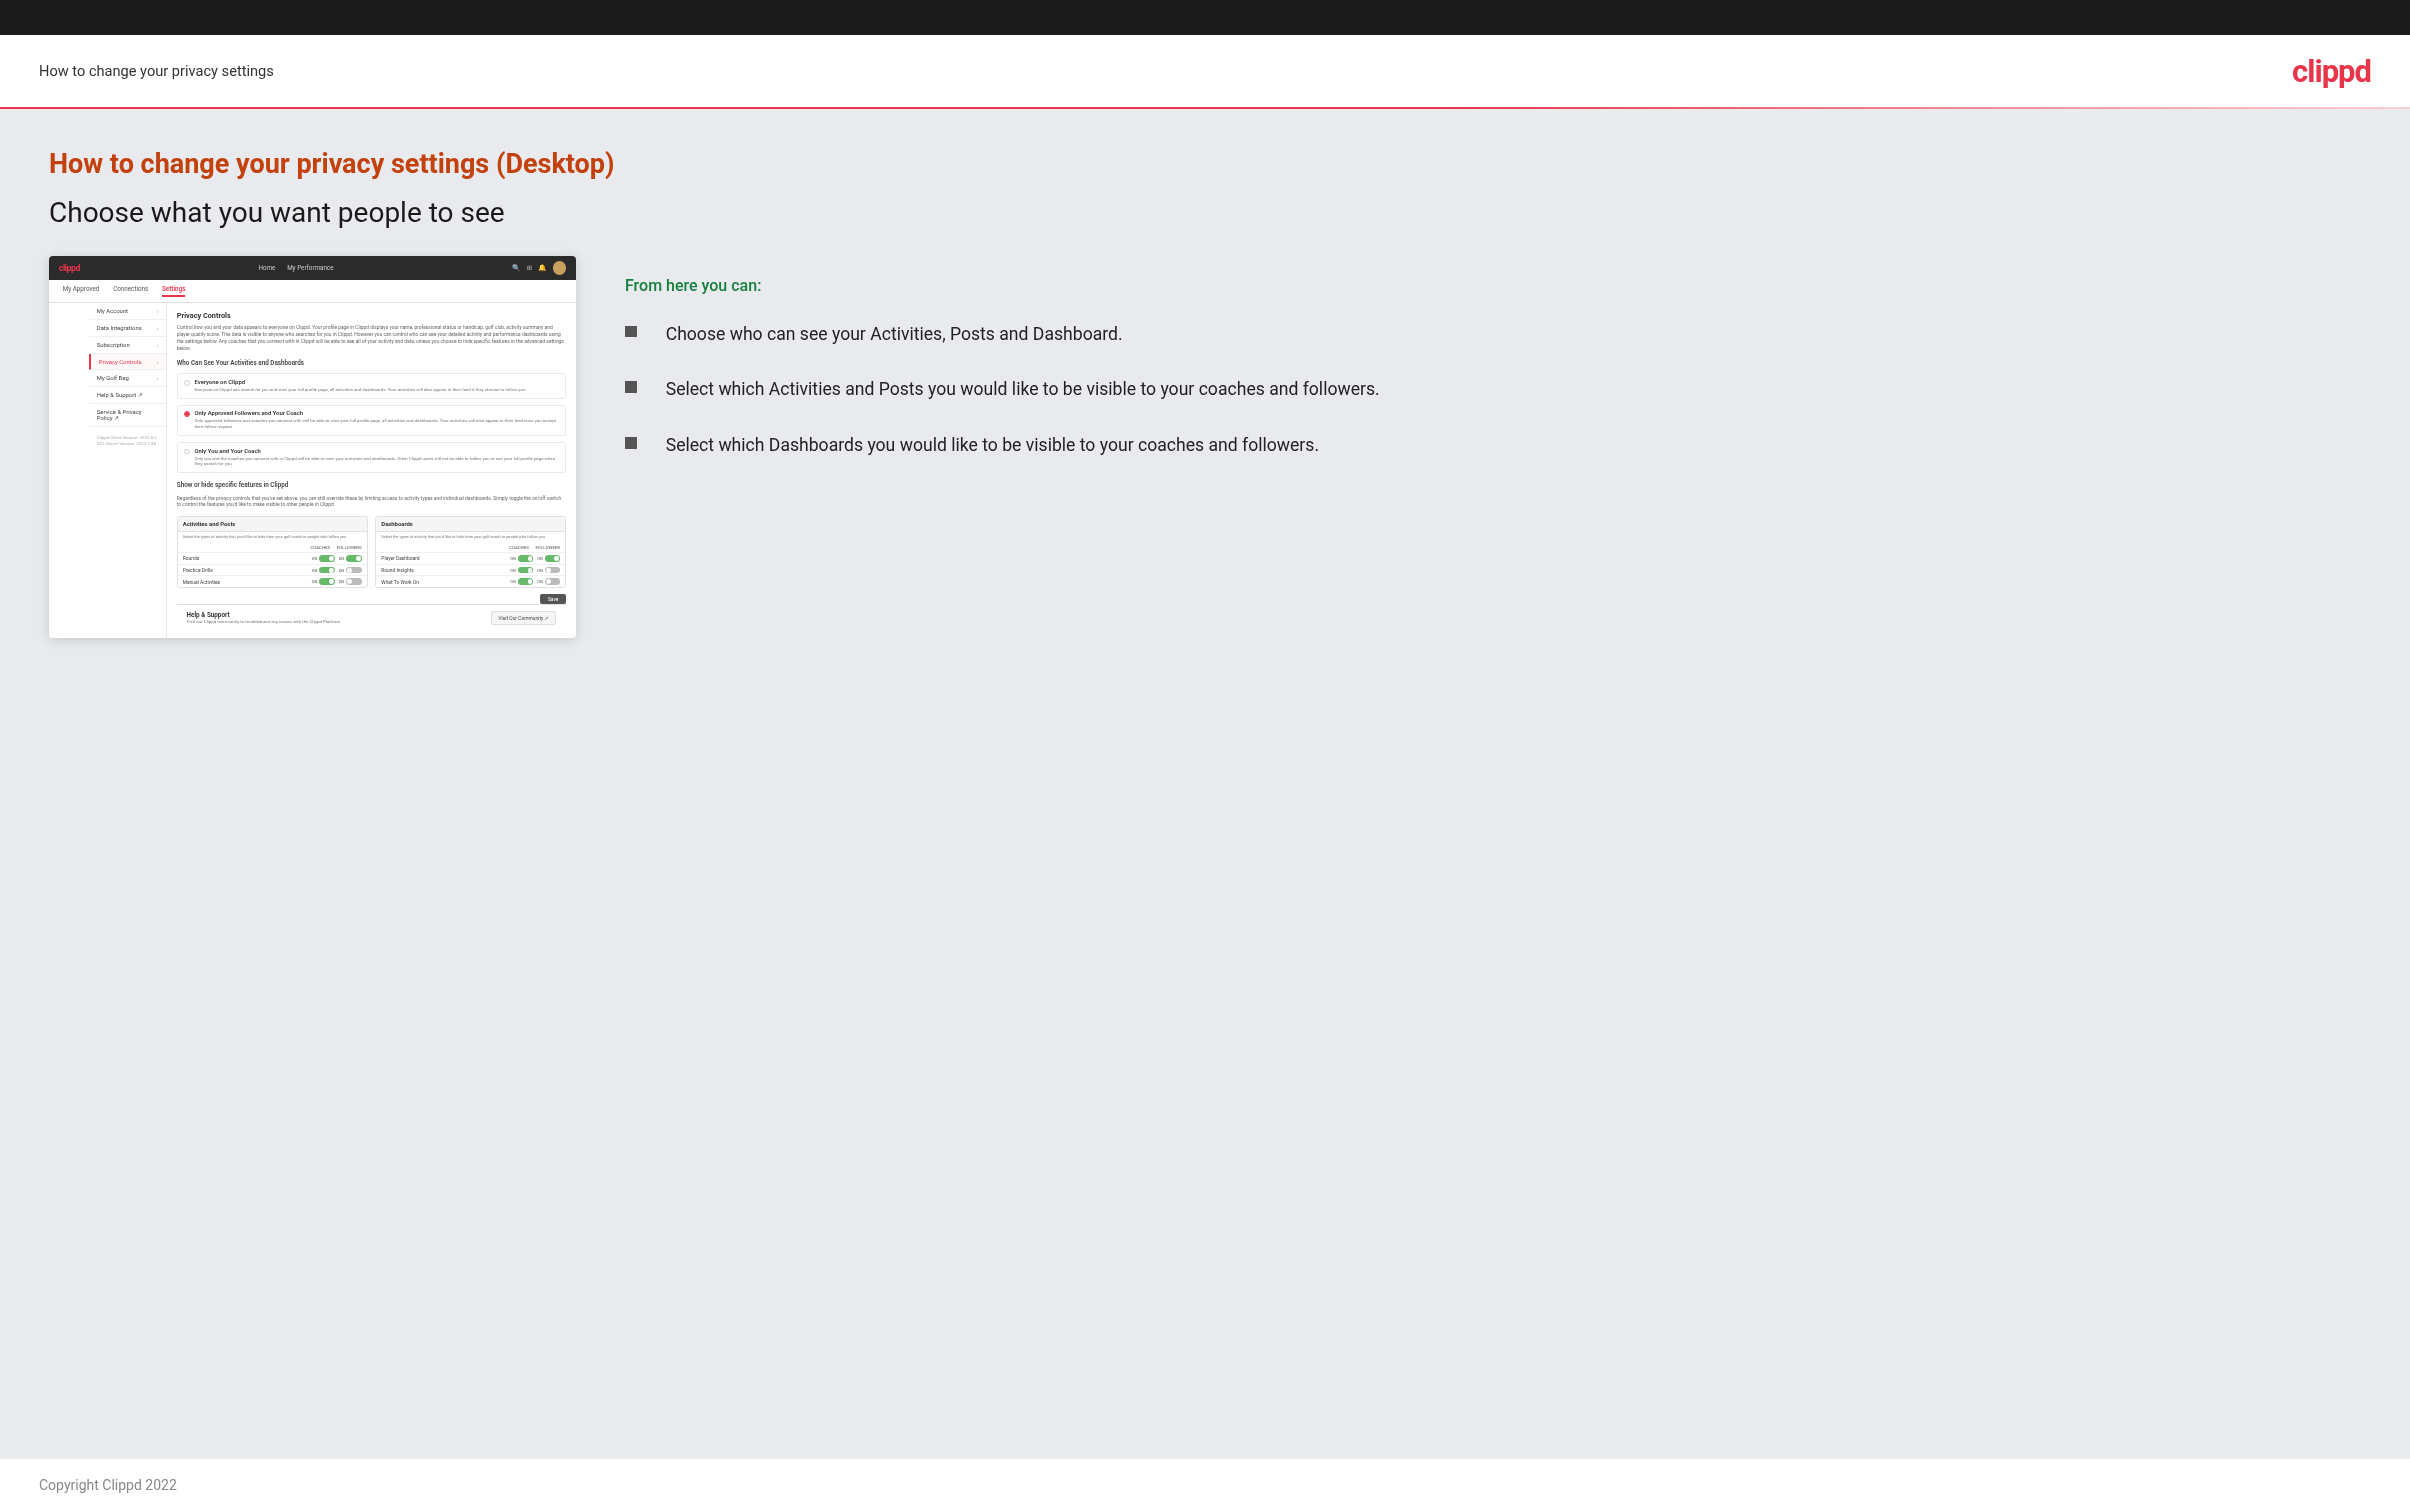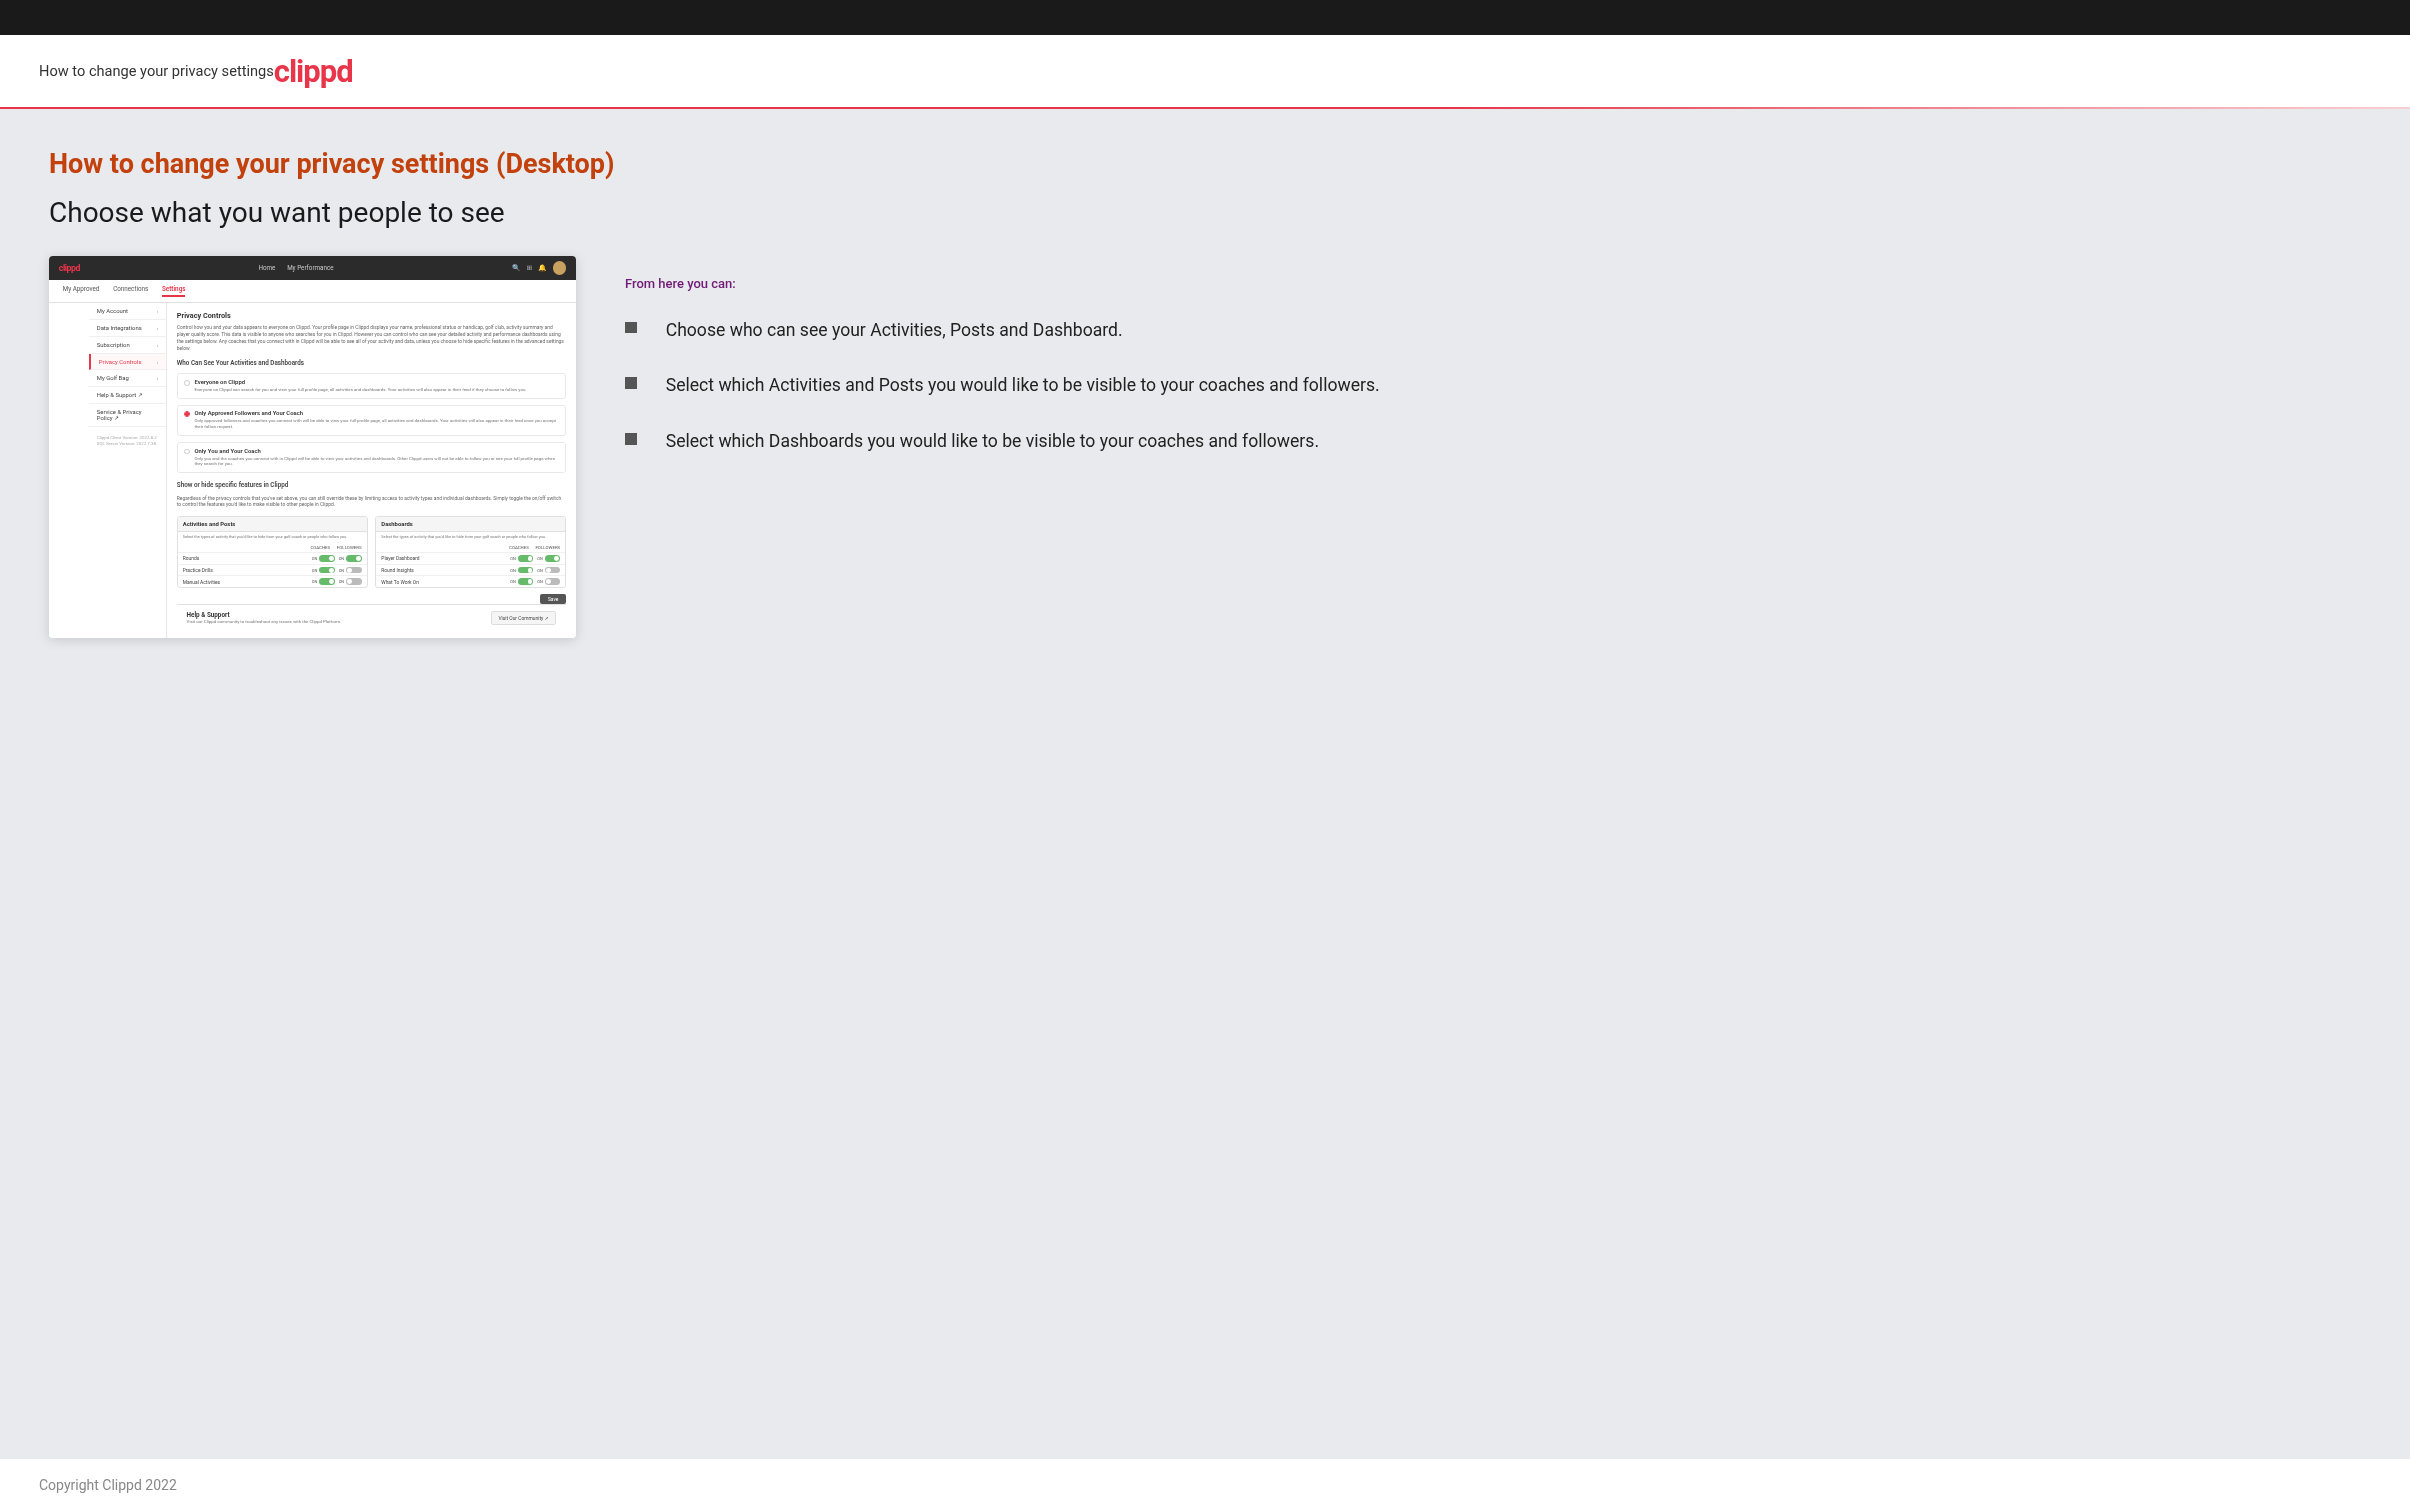--- a/index.html
+++ b/index.html
@@ -14,21 +14,21 @@
     .top-bar {
       background: #1a1a1a;
       height: 35px;
       width: 100%;
     }
 
     
     .header {
       display: flex;
       align-items: center;
-      justify-content: flex-start;
+      justify-content: space-between;
       padding: 17.6px 39px;
       background: #fff;
     }
     .header-title {
       font-size: 14.6px;
       color: #333;
       font-weight: 400;
     }
     .logo {
       font-size: 31px;
@@ -375,23 +375,23 @@
       background: #f5f5f5;
       border: 1px solid #ddd;
       padding: 2.9px 6.8px;
       border-radius: 2px;
       font-size: 4.9px;
       color: #444;
     }
 
     
     .from-here-title {
-      font-size: 13px;
+      font-size: 16px;
       font-weight: 500;
-      color: #701a75;
+      color: #15803d;
       margin-bottom: 27px;
     }
     .bullet-list {
       list-style: none;
       display: flex;
       flex-direction: column;
       gap: 31px;
     }
     .bullet-item {
       display: flex;

